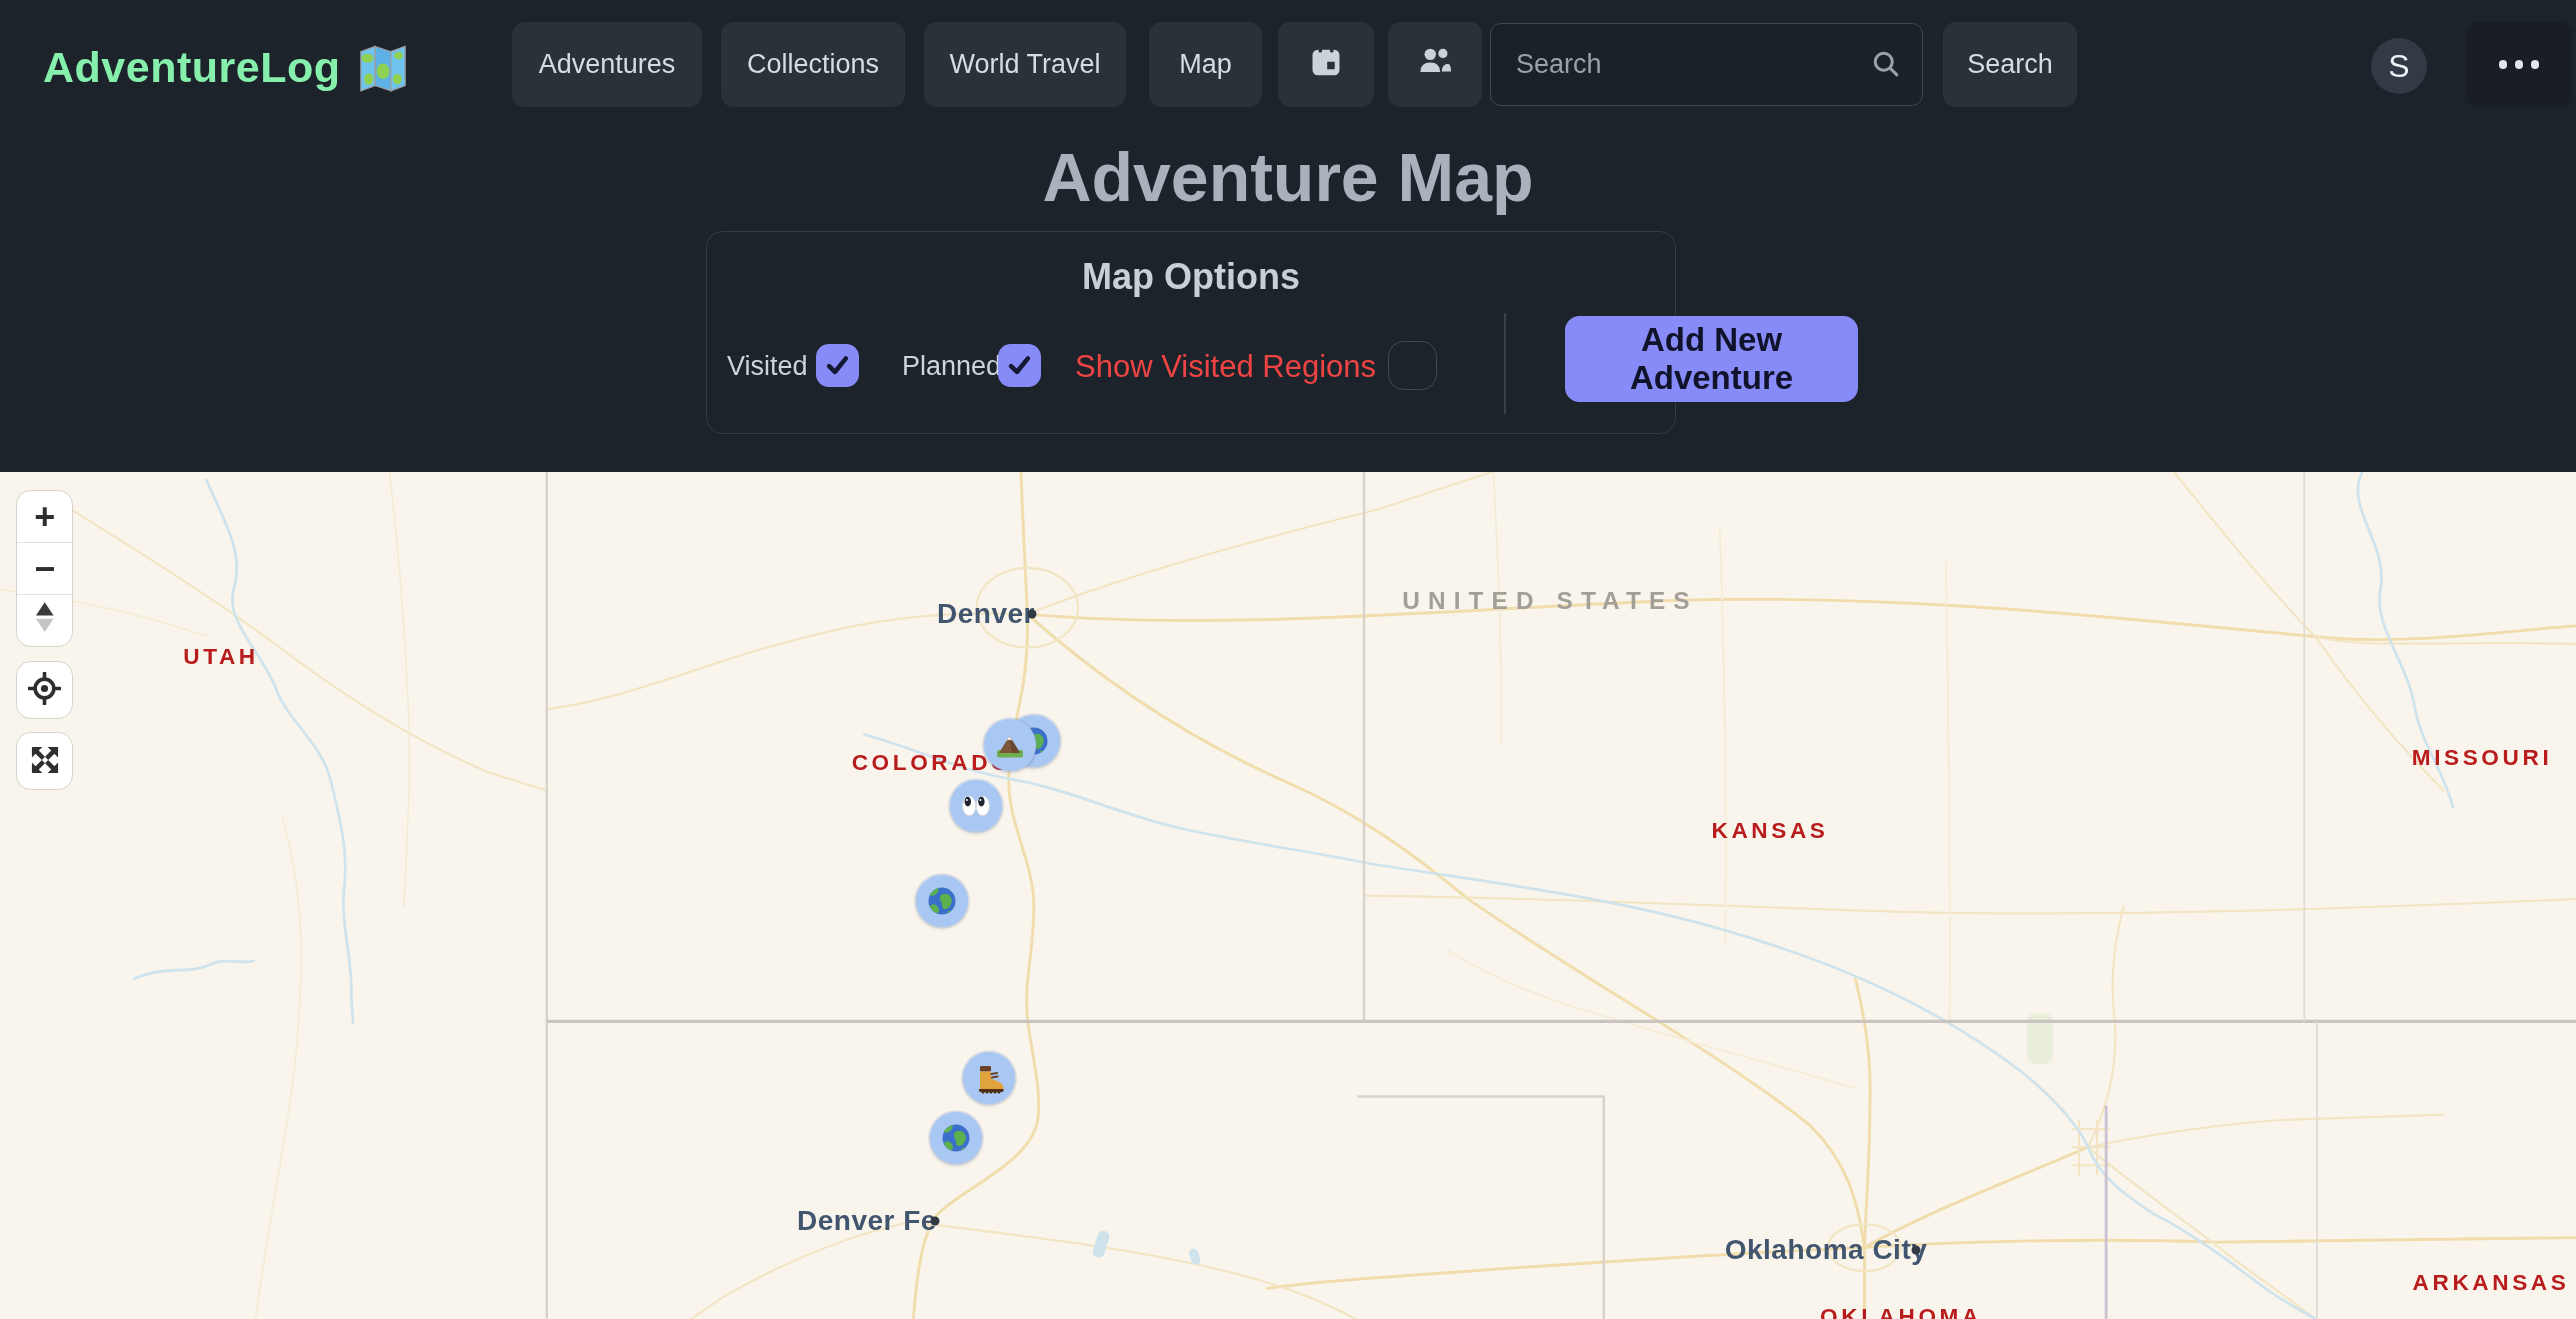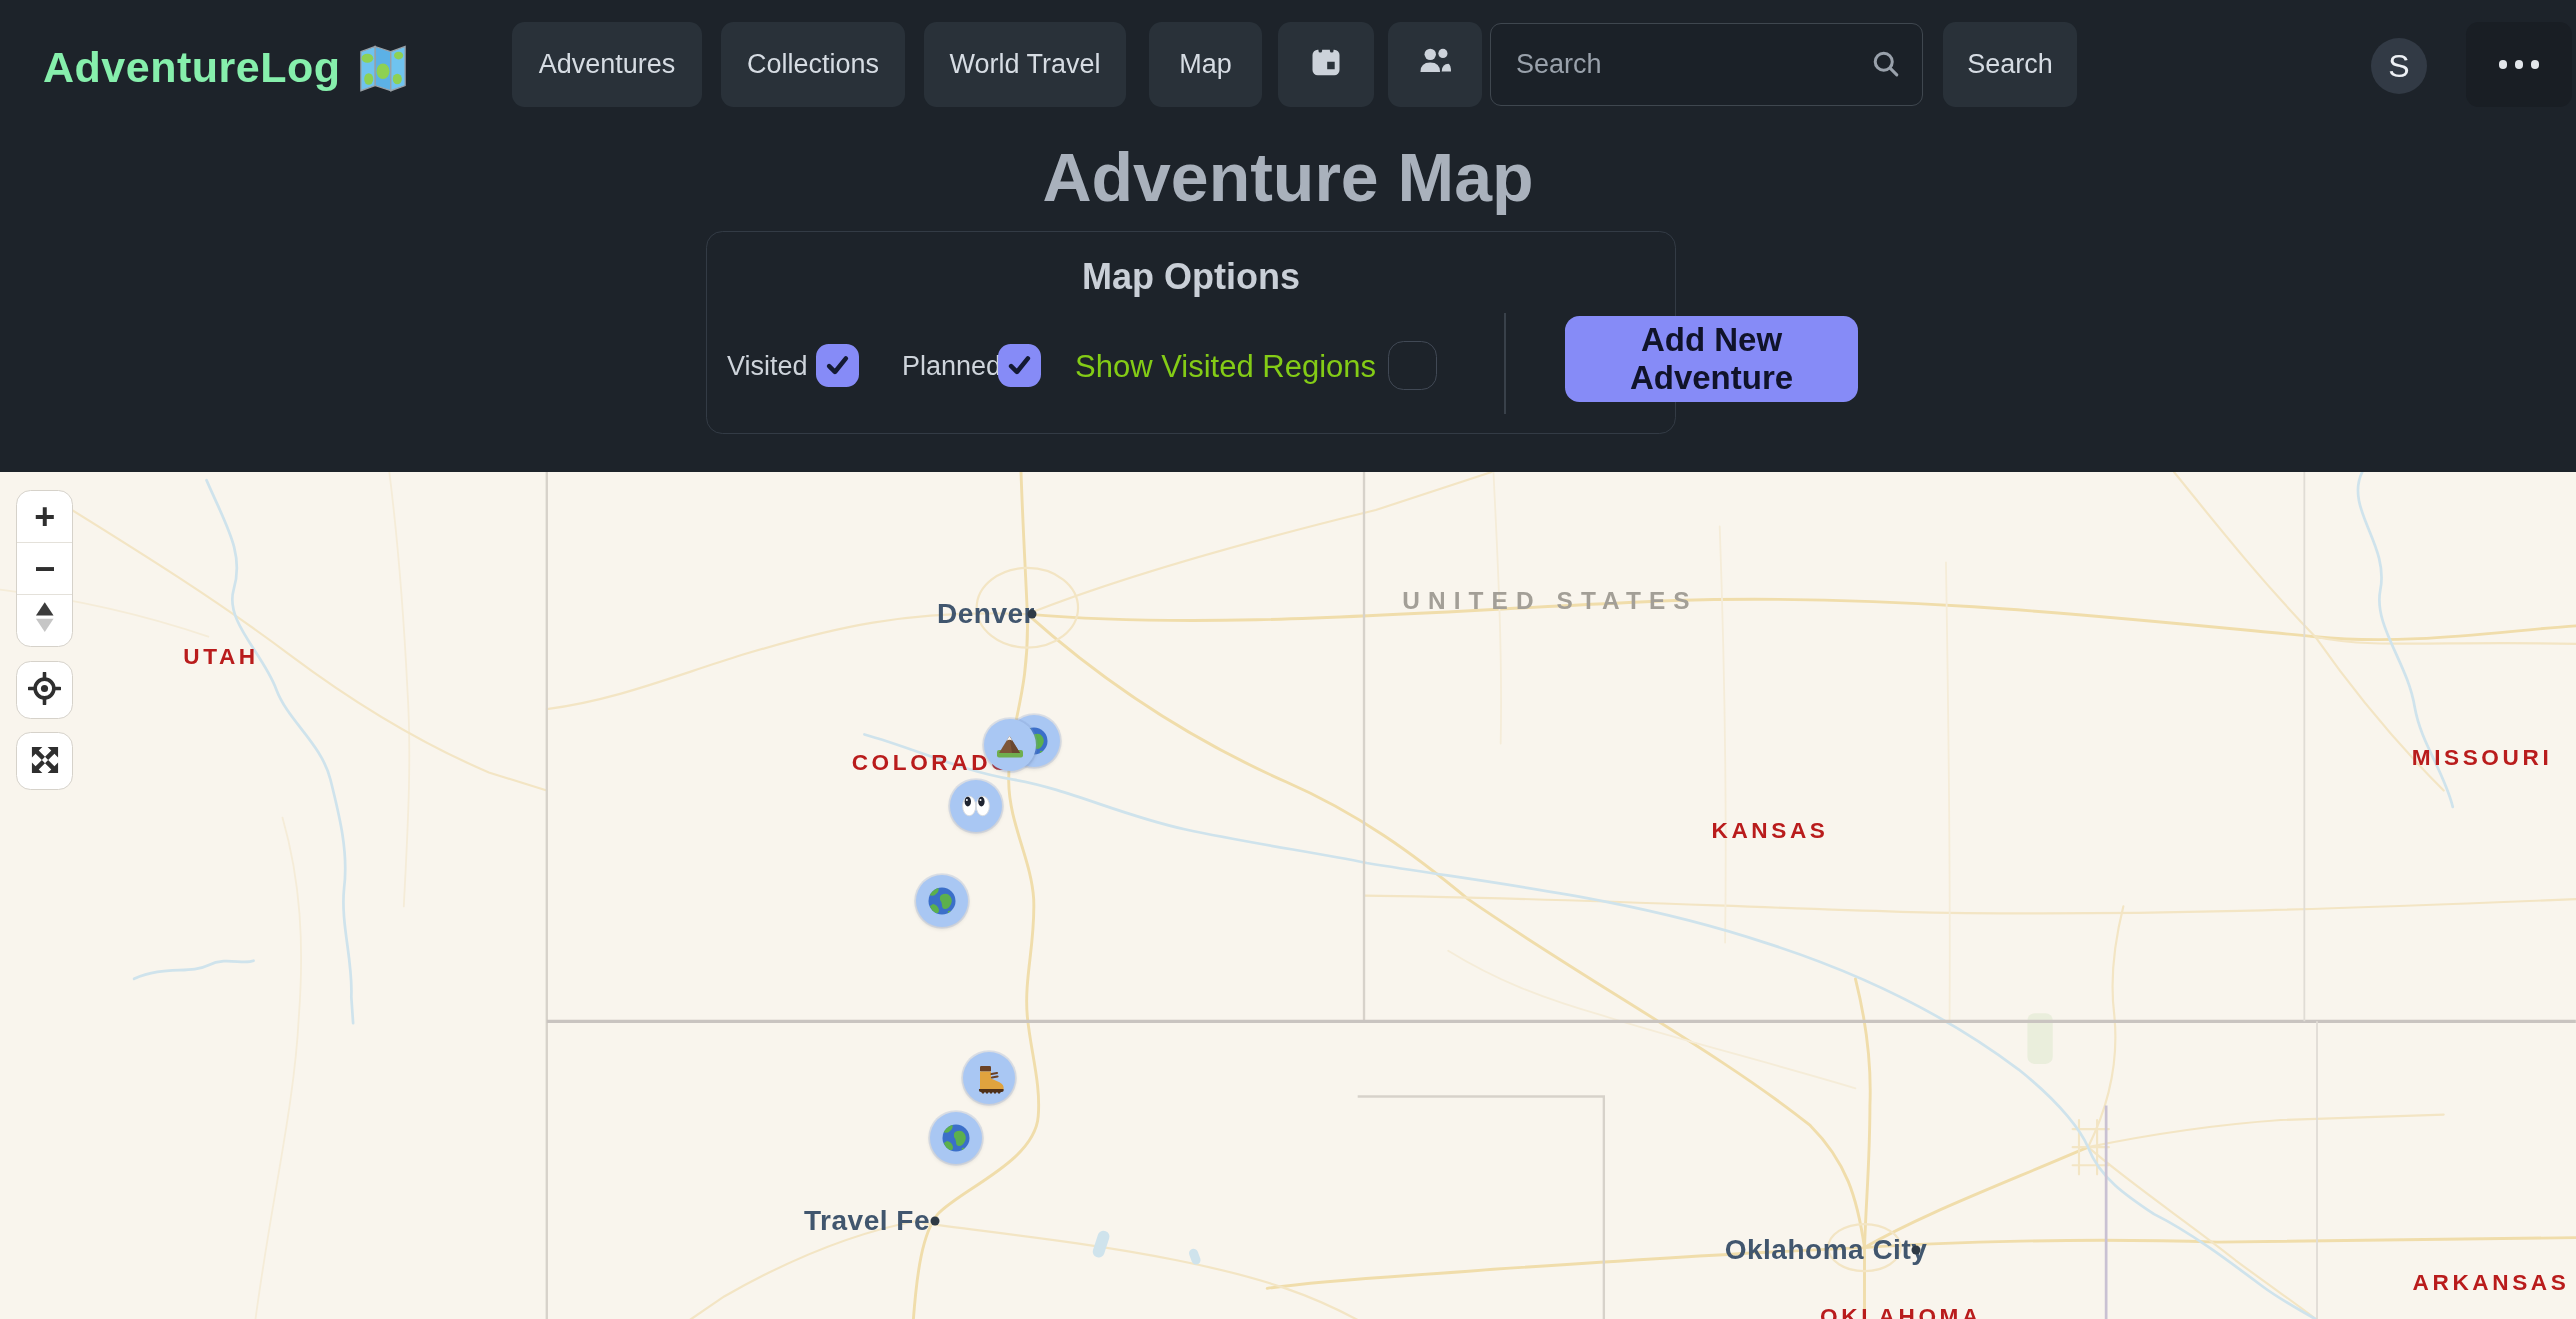--- a/index.html
+++ b/index.html
@@ -33,21 +33,21 @@
   .menu-btn i{width:8.1px;height:8.1px;border-radius:50%;background:#e2e6ea;}
 
   
   .page-title{position:absolute;left:0;top:138px;width:100%;text-align:center;
           font-size:68px;font-weight:800;color:#a9b1bc;}
   .options-card{position:absolute;left:706px;top:224px;width:970px;height:203px;
           border:1.8px solid #333b45;border-radius:16.3px;box-sizing:border-box;margin-top:7px;}
   .options-title{position:absolute;left:0;top:23.5px;width:100%;text-align:center;
           font-size:36px;font-weight:700;color:#c9cfd7;}
   .opt-label{position:absolute;top:119px;font-size:27px;color:#ced4db;cursor:pointer;}
-  .opt-label.big{font-size:31px;top:117px;color:#84cc16;}
+  .opt-label.big{font-size:31px;top:117px;color:#ef4444;}
   .cb{position:absolute;top:112px;width:43px;height:43px;border-radius:12.7px;cursor:pointer;
           display:flex;align-items:center;justify-content:center;}
   .cb.checked{background:#868bf7;}
   .cb.unchecked{top:109px;width:47px;height:47px;border:1.8px solid #414955;border-radius:15.4px;background:transparent;}
   .v-divider{position:absolute;left:797px;top:81px;width:1.8px;height:101px;background:#39414a;}
   .add-btn{position:absolute;left:858px;top:84px;width:293px;height:86px;border:none;
           border-radius:14.5px;background:#868bf7;color:#10132a;font-size:33px;font-weight:600;
           display:flex;align-items:center;justify-content:center;cursor:pointer;
           font-family:"Liberation Sans",sans-serif;}
 
@@ -225,21 +225,21 @@
     <div id="map-overlay" style="position:absolute;left:0;top:0;width:100%;height:100%;">
         <div class="map-label state" style="left: 221px; top: 185px;">UTAH</div>
         <div class="map-label country" style="left: 1550px; top: 129px;">UNITED STATES</div>
         <div class="map-label state" style="left: 932px; top: 291px;">COLORADO</div>
         <div class="map-label state" style="left: 1770px; top: 359px;">KANSAS</div>
         <div class="map-label state" style="left: 2482px; top: 286px;">MISSOURI</div>
         <div class="map-label state" style="left: 1901px; top: 845px;">OKLAHOMA</div>
         <div class="map-label state" style="left: 2491px; top: 811px;">ARKANSAS</div>
         <div class="map-label city" style="left: 986px; top: 142px;">Denver</div>
         <div class="city-dot" style="left: 1032px; top: 142px;"></div>
-        <div class="map-label city" style="left: 867px; top: 749px;">Travel Fe</div>
+        <div class="map-label city" style="left: 867px; top: 749px;">Denver Fe</div>
         <div class="city-dot" style="left: 935px; top: 749px;"></div>
         <div class="map-label city" style="left: 1826px; top: 778px;">Oklahoma City</div>
         <div class="city-dot" style="left: 1916px; top: 778px;"></div>
         <div class="marker" style="left: 1034px; top: 269px;">
           <svg width="36" height="36" viewBox="0 0 36 36">
             <defs>
               <clipPath id="gc">
                 <circle cx="18" cy="18" r="13.5"></circle>
               </clipPath>
             </defs>

